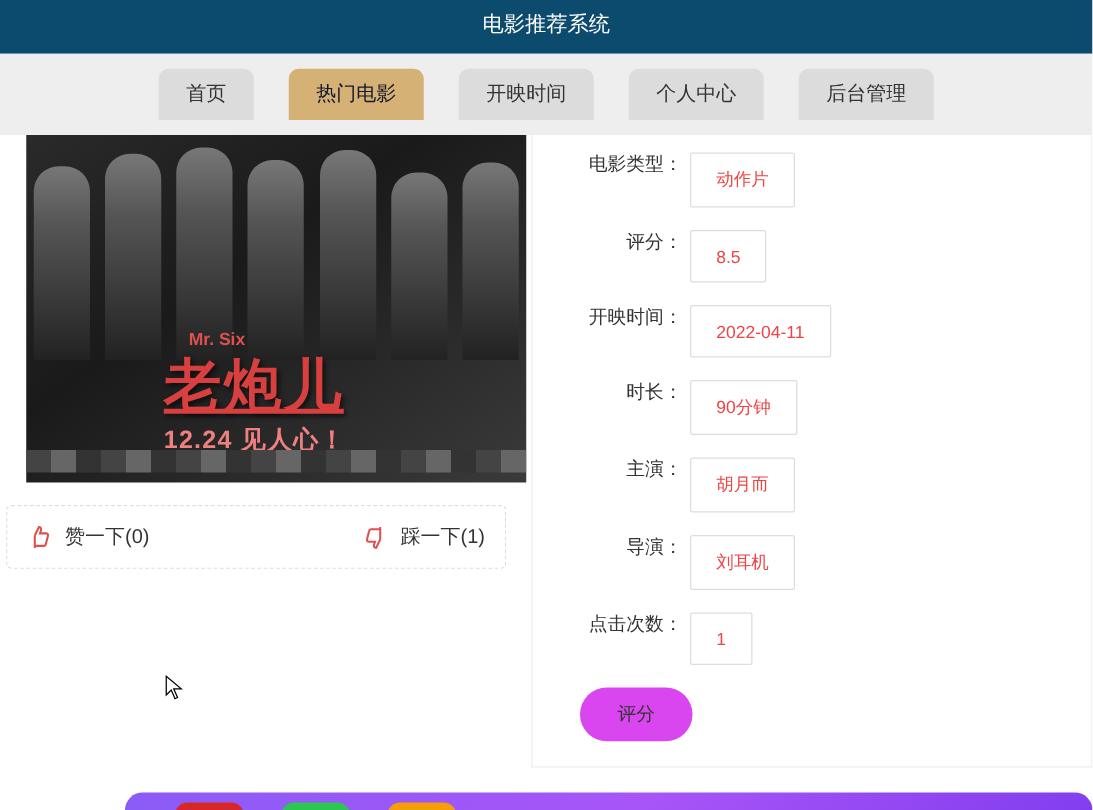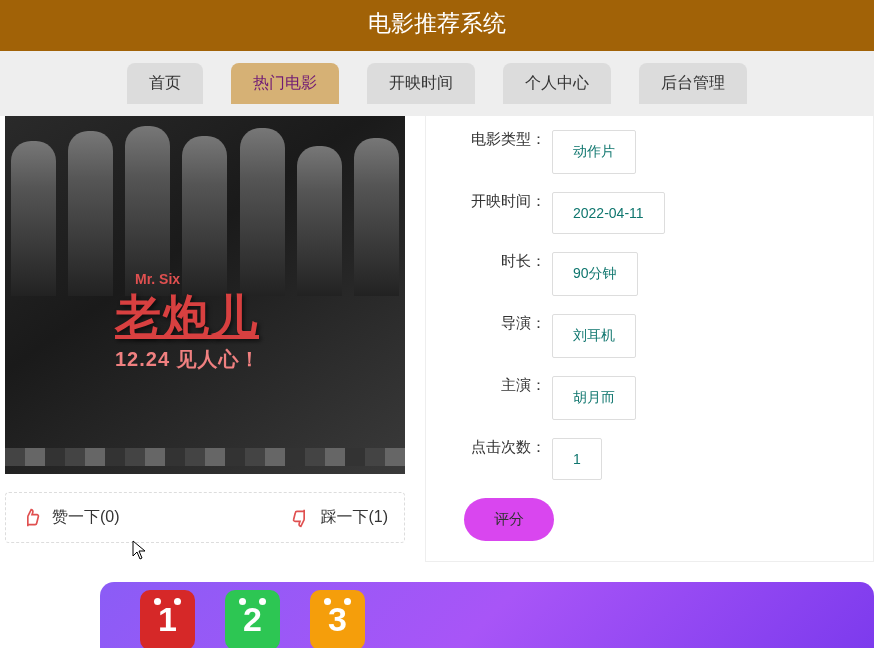--- a/index.html
+++ b/index.html
@@ -1,23 +1,23 @@
 <!DOCTYPE html>
 <html><head>
   <meta charset="utf-8">
   <style>
     * { margin: 0; padding: 0; box-sizing: border-box; }
     body { font-family: "Microsoft YaHei", Arial, sans-serif; background: #fff; width: 874px; }
     
     .header {
-      background: #a16207;
+      background: #0c4a6e;
       color: #fff;
       text-align: center;
       padding: 8px 0 12px;
-      font-size: 23px;
+      font-size: 17px;
     }
     
     .nav-wrapper {
       background: #eeeeee;
       padding: 12px 0;
       display: flex;
       justify-content: center;
       gap: 28px;
     }
     
@@ -25,40 +25,41 @@
       background: #dcdcdc;
       color: #333;
       padding: 10px 22px;
       border-radius: 8px 8px 0 0;
       font-size: 16px;
       cursor: pointer;
     }
     
     .nav-item.active {
       background: #d6b175;
-      color: #701a75;
+      color: #0f172a;
     }
     
     .content {
       display: flex;
       padding: 0;
       gap: 20px;
     }
     
     .left-panel {
       width: 405px;
       padding: 0 0 0 5px;
     }
     
     .poster {
       width: 400px;
-      height: 358px;
+      height: 278px;
       background: linear-gradient(145deg, #2a2a2a 0%, #1a1a1a 40%, #3a3a3a 100%);
       position: relative;
       overflow: hidden;
+      margin-left: 16px;
     }
     
     .poster-figures {
       position: absolute;
       top: 0; left: 0; right: 0;
       height: 180px;
       display: flex;
       justify-content: space-around;
       align-items: flex-end;
     }
@@ -156,21 +157,21 @@
       text-align: right;
       font-size: 15px;
       color: #333;
       margin-right: 6px;
     }
     
     .info-value {
       border: 1px solid #ddd;
       padding: 12px 20px;
       font-size: 14px;
-      color: #0f766e;
+      color: #ef4444;
       border-radius: 2px;
       min-width: 50px;
     }
     
     .rate-button {
       background: #d946ef;
       color: #333;
       border: none;
       border-radius: 22px;
       padding: 12px 30px;
@@ -288,34 +289,38 @@
         </div>
       </div>
     </div>
 
     <div class="right-panel">
       <div class="info-row">
         <div class="info-label">电影类型：</div>
         <div class="info-value">动作片</div>
       </div>
       <div class="info-row">
+        <div class="info-label">评分：</div>
+        <div class="info-value">8.5</div>
+      </div>
+      <div class="info-row">
         <div class="info-label">开映时间：</div>
         <div class="info-value">2022-04-11</div>
       </div>
       <div class="info-row">
         <div class="info-label">时长：</div>
         <div class="info-value">90分钟</div>
       </div>
       <div class="info-row">
+        <div class="info-label">主演：</div>
+        <div class="info-value">胡月而</div>
+      </div>
+      <div class="info-row">
         <div class="info-label">导演：</div>
         <div class="info-value">刘耳机</div>
-      </div>
-      <div class="info-row">
-        <div class="info-label">主演：</div>
-        <div class="info-value">胡月而</div>
       </div>
       <div class="info-row">
         <div class="info-label">点击次数：</div>
         <div class="info-value">1</div>
       </div>
       <button class="rate-button">评分</button>
     </div>
   </div>
 
   <div class="bottom-ad">

